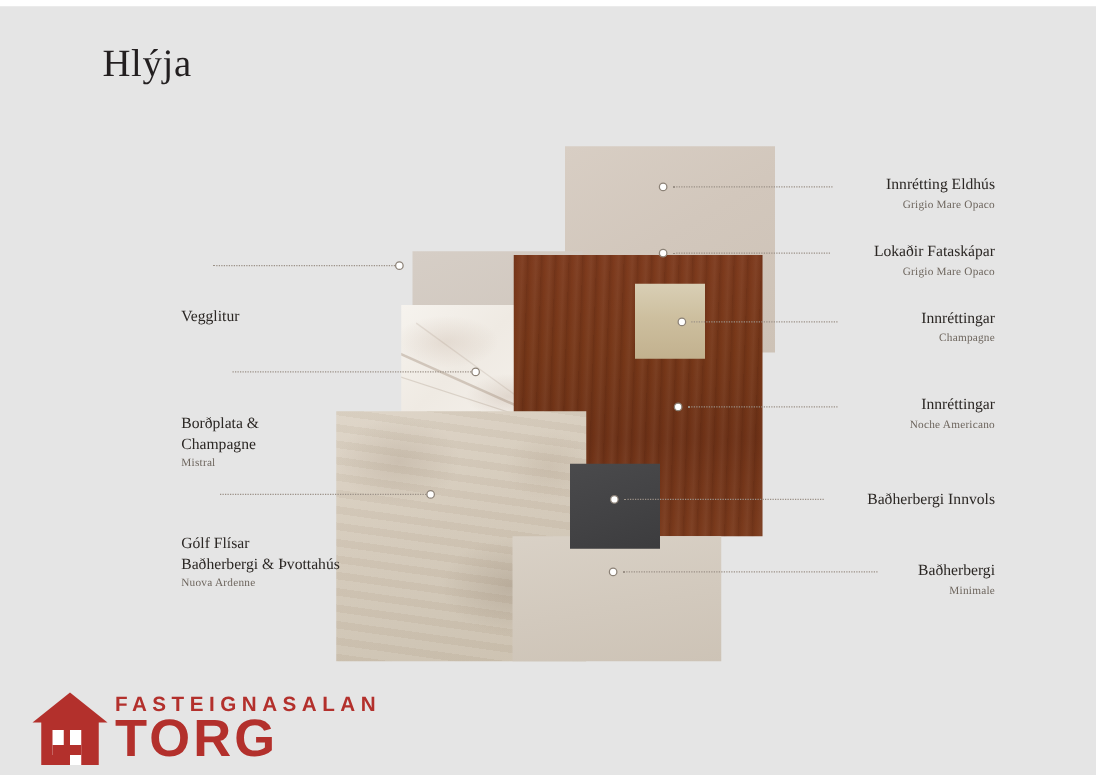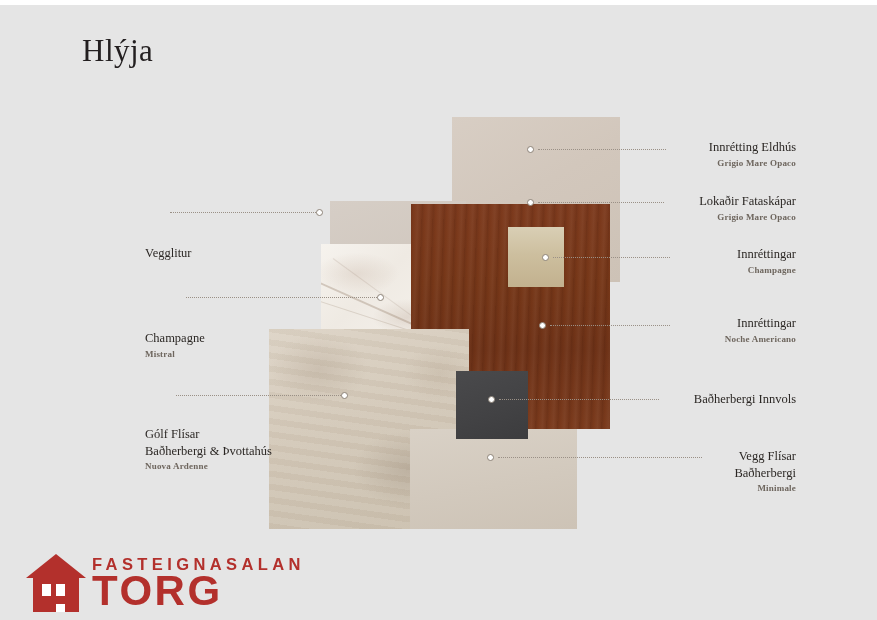--- a/index.html
+++ b/index.html
@@ -135,21 +135,21 @@
   
   .label {
     position: absolute;
     color: #2b2724;
     line-height: 1.33;
     font-family: "Liberation Serif", serif;
     padding-left: 31px;
   }
   .label .l1 { font-size: 12.5px; display: block; }
   .label .l2 { font-size: 12.5px; display: block; }
-  .label .sub { font-size: 9px; color: #6e665e; display: block; margin-top: 2px; letter-spacing: .2px; font-weight: bold; }
+  .label .sub { font-size: 9px; color: #6e665e; display: block; margin-top: 2px; letter-spacing: .2px; }
   .label.right { text-align: right; }
   .label.left  { text-align: left; margin-top: 40px; }
 
   
   #logo {
     position: absolute;
     left: 18px;
     top: 543px;
     width: 265px;
     height: 68px;
@@ -245,30 +245,30 @@
   <div class="label right" style="left:620px; top:310px; width:145px;">
     <span class="l1">Innréttingar</span>
     <span class="sub">Noche Americano</span>
   </div>
 
   <div class="label right" style="left:615px; top:386px; width:150px;">
     <span class="l1">Baðherbergi Innvols</span>
   </div>
 
   <div class="label right" style="left:620px; top:443px; width:145px;">
-    <span class="l1">Vegg Flísar</span>
     <span class="l2">Baðherbergi</span>
     <span class="sub">Minimale</span>
   </div>
 
   <div class="label left" style="left:114px; top:200px; width:150px;">
     <span class="l1">Vegglitur</span>
   </div>
 
   <div class="label left" style="left:114px; top:285px; width:160px;">
+    <span class="l1">Borðplata &amp;</span>
     <span class="l2">Champagne</span>
     <span class="sub">Mistral</span>
   </div>
 
   <div class="label left" style="left:114px; top:381px; width:180px;">
     <span class="l1">Gólf Flísar</span>
     <span class="l2">Baðherbergi &amp; Þvottahús</span>
     <span class="sub">Nuova Ardenne</span>
   </div>
 

